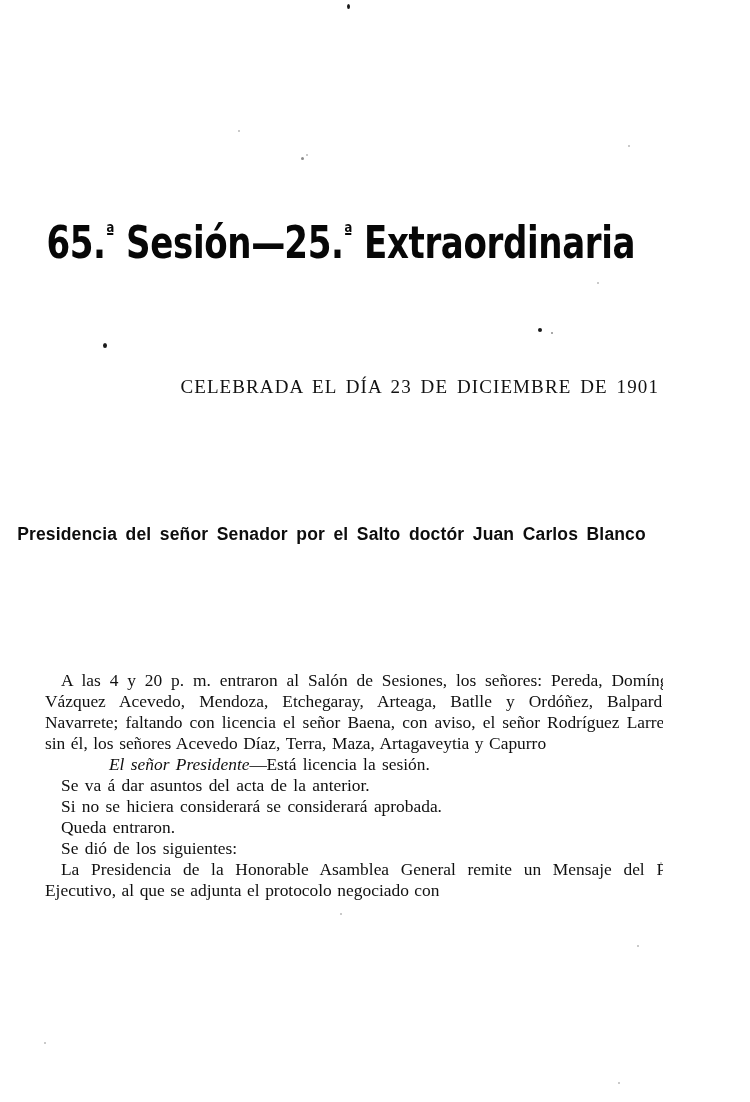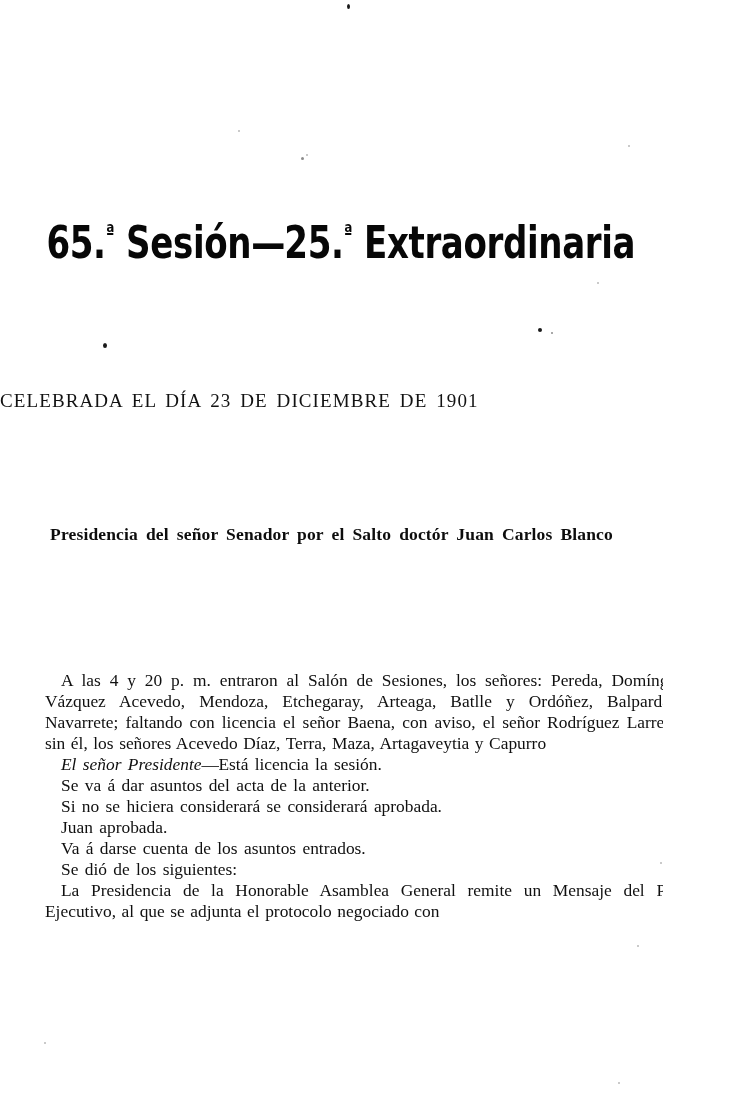--- a/index.html
+++ b/index.html
@@ -52,40 +52,39 @@
     letter-spacing: 0;
   }
   #title .dash {
     letter-spacing: -1px;
   }
 
   
   #subtitle {
     position: absolute;
     left: 0;
-    right: 12px;
+    right: 4px;
     top: 376px;
-    text-align: left;
+    text-align: right;
     font-family: "Liberation Serif", serif;
     font-size: 19px;
     letter-spacing: 1.1px;
     word-spacing: 3px;
     white-space: nowrap;
     color: #121212;
-    margin-top: 14px;
   }
 
   
   #presidency {
     position: absolute;
     left: 0;
     right: 0;
     top: 524px;
     text-align: center;
-    font-family: Liberation Serif, serif;
+    font-family: Liberation Sans, sans-serif;
     font-weight: bold;
     font-size: 17.5px;
     letter-spacing: 0.15px;
     word-spacing: 3.5px;
     white-space: nowrap;
     color: #0d0d0d;
   }
 
   
   #body-block {
@@ -107,20 +106,21 @@
   }
   .para.gap-before { }
   .line {
     margin: 0;
     text-indent: 16px;
     word-spacing: 2px;
     white-space: nowrap;
   }
   .speaker {
     font-style: italic;
+    margin-left: 48px;
   }
   .emdash { letter-spacing: -0.5px; }
 </style>
 </head>
 <body>
 
 <div id="page">
 
   <div class="speckle" style="left:347px; top:4px; width:3px; height:5px;"></div>
   <div class="speckle mid" style="left:301px; top:157px; width:3px; height:3px;"></div>
@@ -148,21 +148,20 @@
   <div id="presidency">Presidencia  del señor Senador   por  el  Salto   doctór  Juan  Carlos  Blanco</div>
 
   <div id="body-block">
 
     <p class="para">A las 4 y 20 p. m. entraron al Salón de Sesiones, los señores: Pereda, Domínguez, Vázquez Acevedo, Mendoza, Etchegaray, Arteaga, Batlle y Ordóñez, Balparda, y Navarrete; faltando con licencia el señor Baena, con aviso, el señor Rodríguez Larreta, y sin él, los señores Acevedo Díaz, Terra, Maza, Artagaveytia y Capurro</p>
 
     <p class="line"><span class="speaker">El señor Presidente</span><span class="emdash">—</span><span>Está licencia la sesión.</span></p>
 
     <p class="line">Se va á dar asuntos del acta de la anterior.</p>
     <p class="line">Si no se hiciera considerará  se considerará aprobada.</p>
-    <p class="line">Juan aprobada.</p>
-    <p class="line">Va á darse cuenta de los asuntos entrados.</p>
+    <p class="line">Queda entraron.</p>
     <p class="line">Se dió de los siguientes:</p>
 
     <p class="para gap-before">La Presidencia de la Honorable Asamblea General remite un Mensaje del Poder Ejecutivo, al que se adjunta el protocolo negociado con</p>
 
   </div>
 
 </div>
 
 </body></html>

